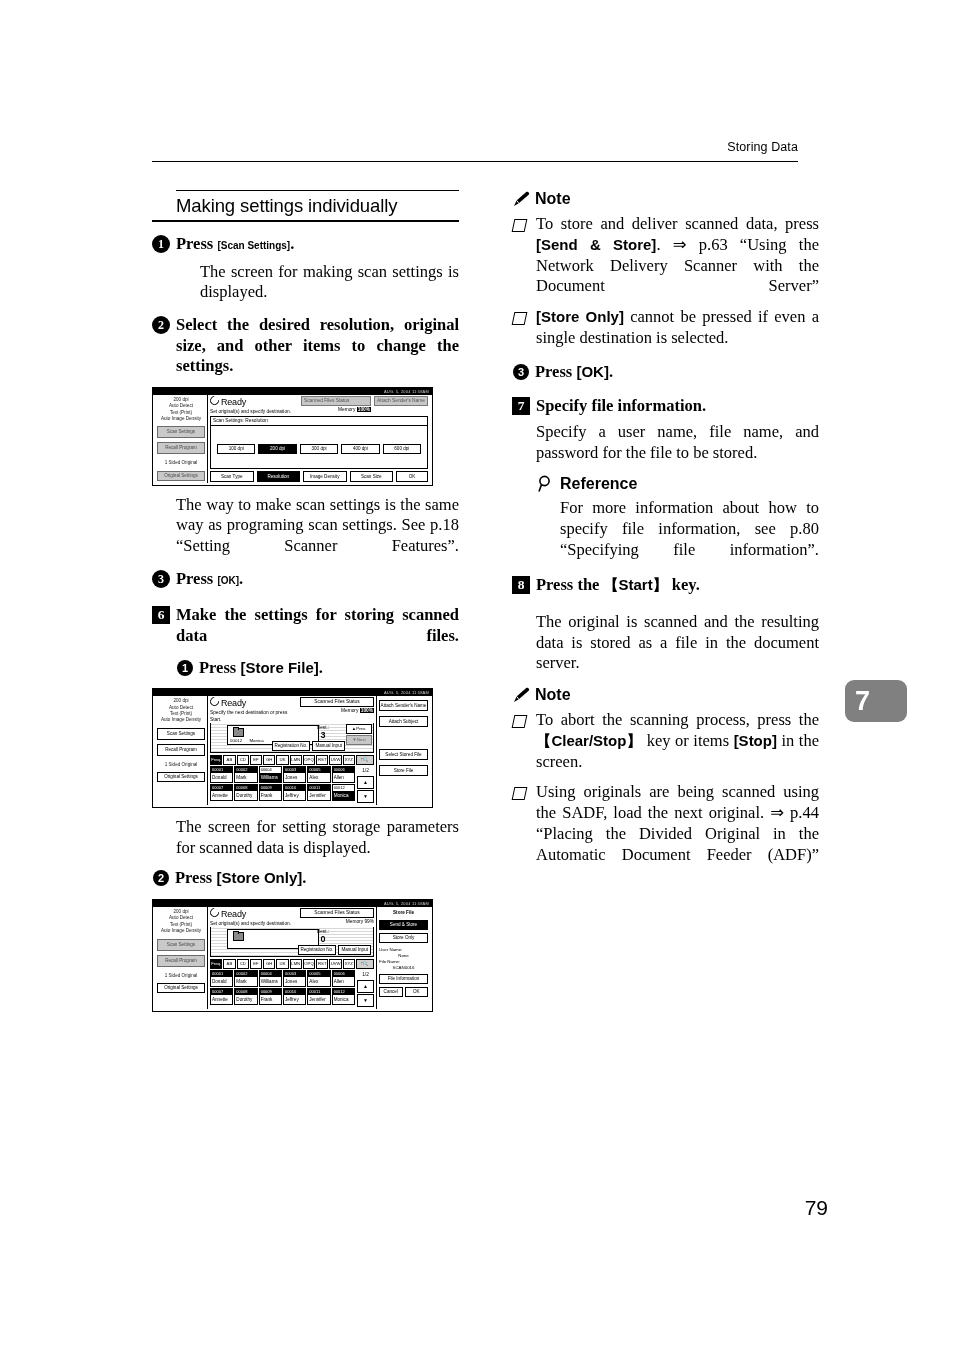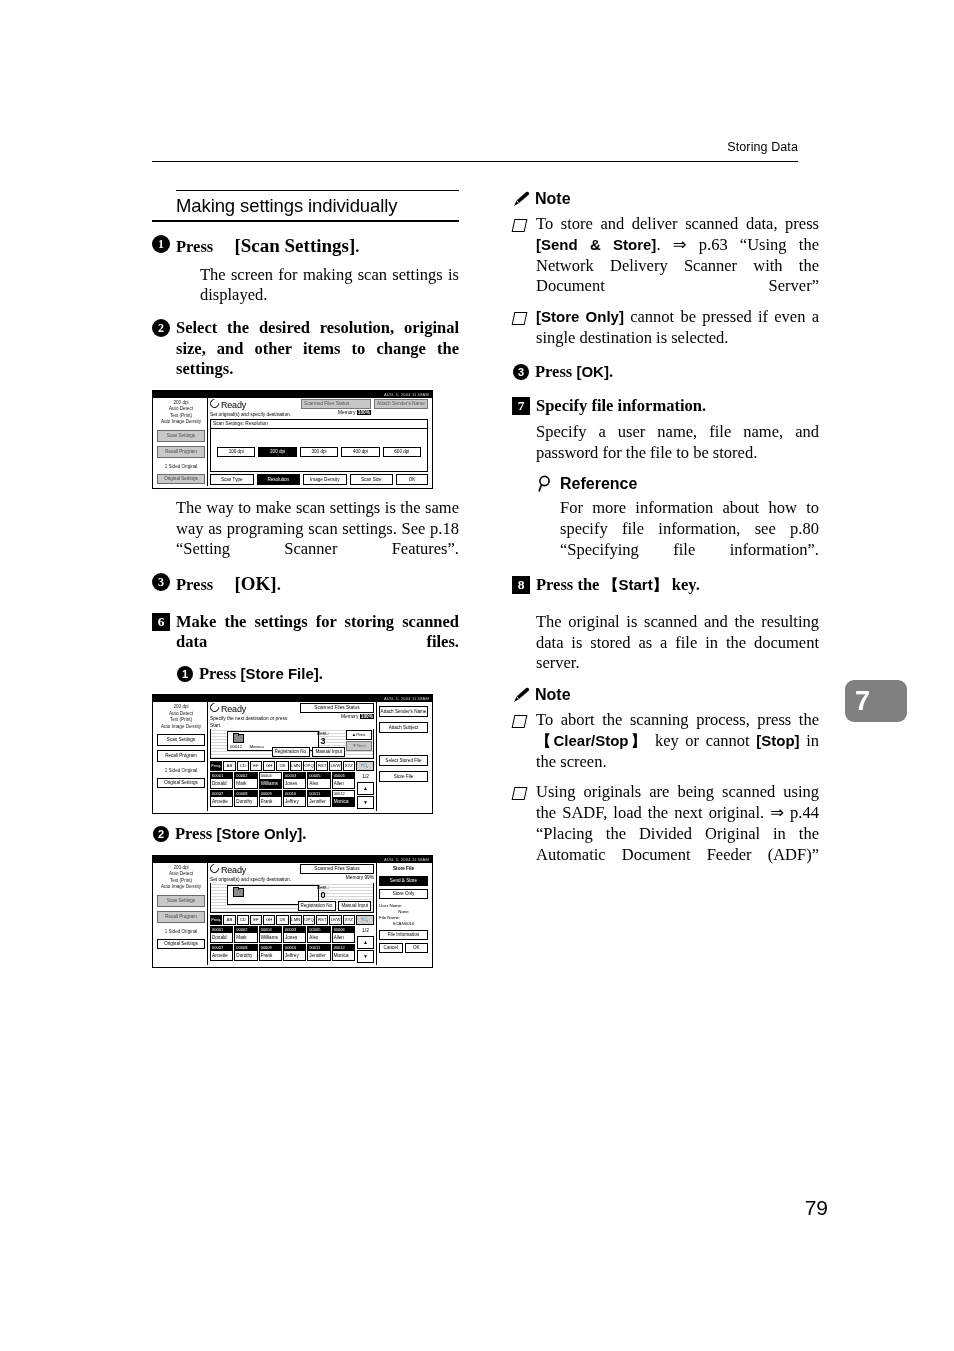--- a/index.html
+++ b/index.html
@@ -91,24 +91,23 @@
     font-size: 12px;
   }
   .step-title {
     font-weight: bold;
     font-size: 16.5px;
     line-height: 1.25;
     text-align: justify;
     text-align-last: left;
   }
   .step-title .ui {
-    font-family: Liberation Serif, serif;
+    font-family: Liberation Sans, sans-serif;
     font-weight: bold;
-    font-size: 19px;
-    margin-left: 17px;
+    font-size: 10px;
   }
   .body-text {
     font-size: 16.5px;
     line-height: 1.25;
     margin-top: 7px;
     text-align: justify;
     text-align-last: left;
   }
   .substep {
     position: relative;
@@ -714,20 +713,21 @@
       </div>
       <div class="lcd-rightcol">
         <div class="rbtn" style="margin-top:2px">Attach Sender's Name</div>
         <div class="rbtn">Attach Subject</div>
         <div class="rbtn" style="margin-top:22px">Select Stored File</div>
         <div class="rbtn">Store File</div>
       </div>
     </div>
   </div>
 
+  <div class="body-text indent" style="margin-top:9px;text-align-last:left">The screen for setting storage parameters for scanned data is displayed.</div>
 
   <div class="substep" style="padding-left:23px;margin-top:10px">
     <span class="marker">2</span>
     <div class="s-title"><span>Press </span><span class="ui">[Store Only]</span><span>.</span></div>
   </div>
 
   <div class="lcd">
     <div class="lcd-topstrip">
       <span class="tinytext">AUG.   5, 2004  11:58AM</span>
     </div>
@@ -913,20 +913,20 @@
     <div class="callout-head">
       <span class="pencil-icon">
         <svg viewBox="0 0 19 17" width="19" height="17">
             <path d="M2 15 L4.6 9.4 L14.2 1.1 C15 .4 16.1 .6 16.7 1.4 C17.4 2.2 17.2 3.3 16.4 4 L6.8 12.3 Z" fill="#000"></path>
             <path d="M4.6 9.4 L6.8 12.3" stroke="#fff" stroke-width="1"></path>
           </svg>
       </span>
       <span>Note</span>
     </div>
     <div class="bullet-item">
-      <span class="sq"></span><span>To abort the scanning process, press the </span><span class="keycap">【Clear/Stop】</span><span> key or cannot </span><span class="ui">[Stop]</span><span> in the screen.</span>
+      <span class="sq"></span><span>To abort the scanning process, press the </span><span class="keycap">【Clear/Stop】</span><span> key or items </span><span class="ui">[Stop]</span><span> in the screen.</span>
     </div>
     <div class="bullet-item jall" style="margin-top:10px">
       <span class="sq"></span><span>Using originals are being scanned using the SADF, load the next original. ⇒ p.44 “Placing the Divided Original in the Automatic Document Feeder (ADF)”</span>
     </div>
   </div>
 
 </div>
 
 </body></html>

